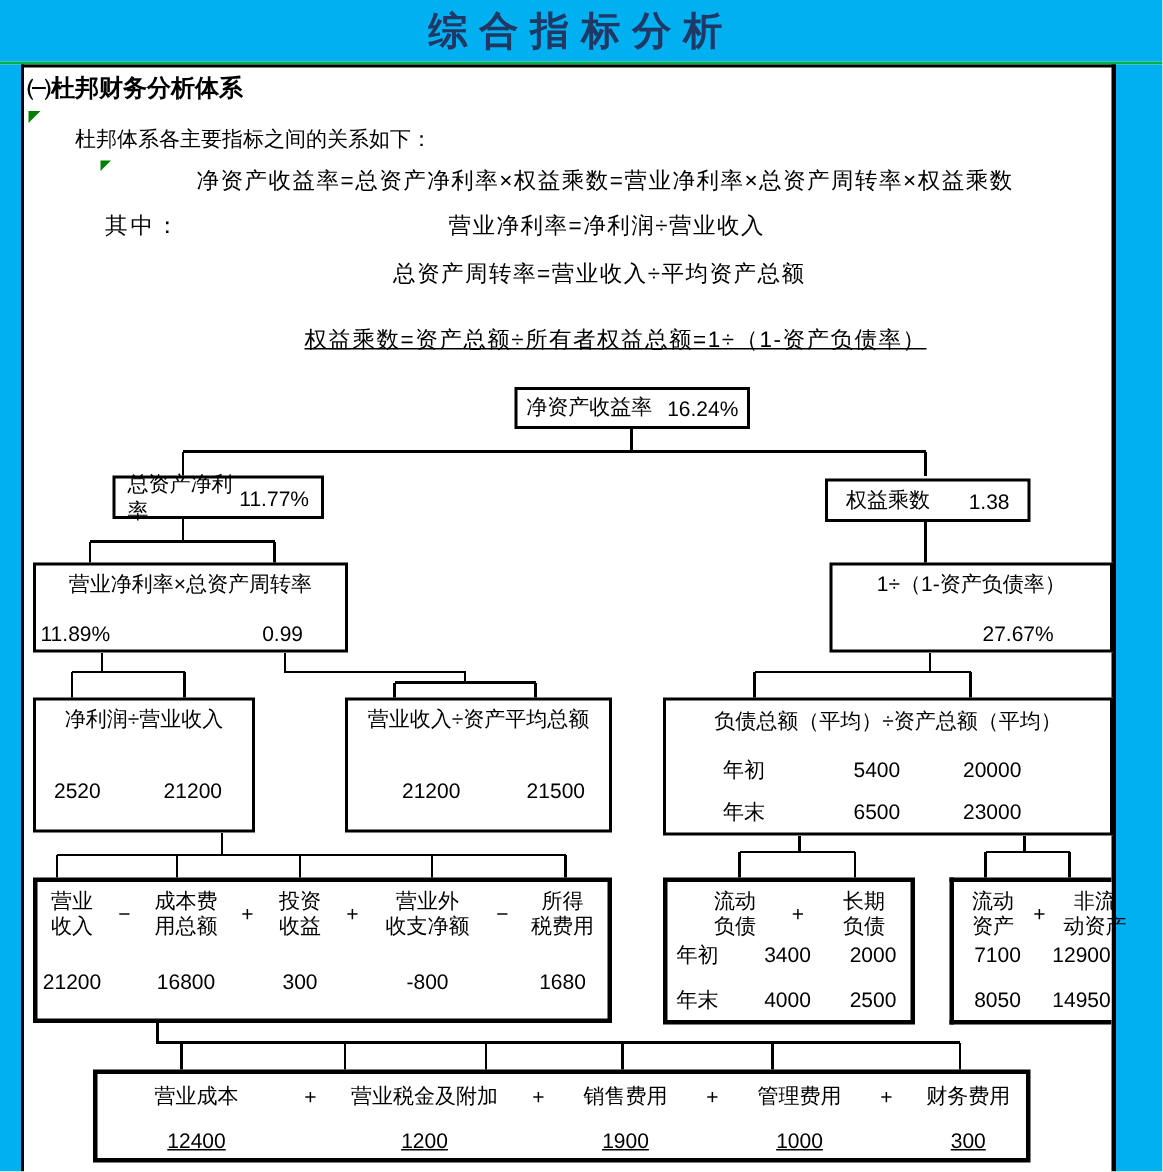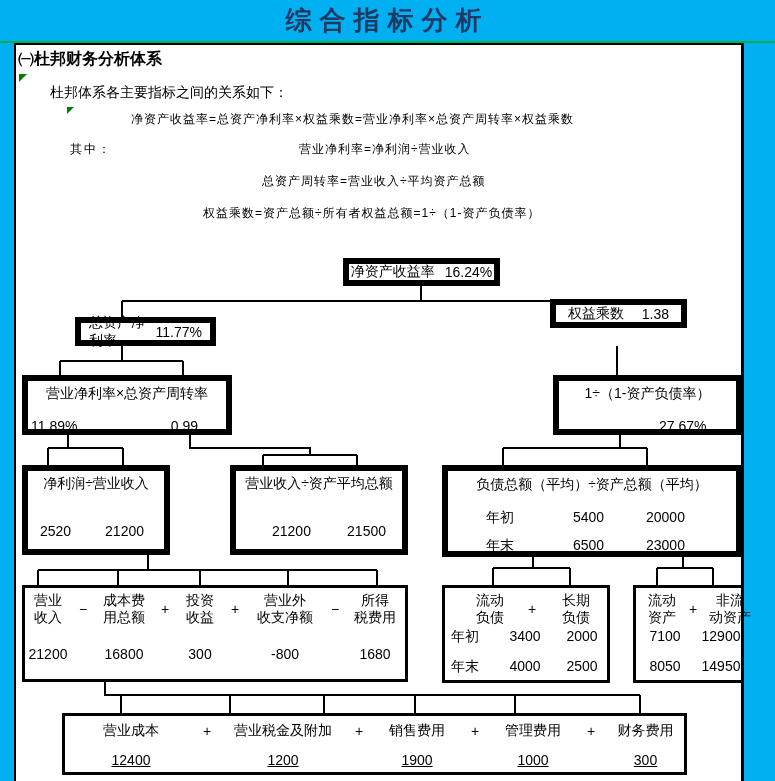--- a/index.html
+++ b/index.html
@@ -14,33 +14,33 @@
   .green-line{position:absolute;left:0;top:41px;width:775px;height:2px;background:#00B050;}
   
   .cyan-left{position:absolute;left:0;top:43px;width:14px;height:738px;background:#00B0F0;}
   .cyan-right{position:absolute;left:744px;top:43px;width:31px;height:738px;background:#00B0F0;}
   .frame-top{position:absolute;left:14px;top:43px;width:730px;height:2px;background:#000;}
   .frame-left{position:absolute;left:14px;top:43px;width:2px;height:738px;background:#000;}
   .frame-right{position:absolute;left:741px;top:43px;width:3px;height:738px;background:#000;}
   
   .h1{position:absolute;left:18px;top:49px;font-size:16px;font-weight:bold;}
   .sub{position:absolute;left:50px;top:84px;font-size:14px;}
-  .f{position:absolute;font-size:12px;letter-spacing:1px;white-space:nowrap;}
+  .f{position:absolute;font-size:15px;letter-spacing:1px;white-space:nowrap;}
   .f.main{left:131px;top:111px;}
   .f.among{left:70px;top:141px;letter-spacing:2px;}
   .f.margin{left:299px;top:141px;}
   .f.turn{left:262px;top:173px;}
-  .f.mult{left:203px;top:205px;}
+  .f.mult{left:203px;top:217px;text-decoration:underline;}
   .tri{position:absolute;width:0;height:0;border-top:8px solid #008000;border-right:8px solid transparent;}
   .tri.t1{left:19px;top:74px;}
   .tri.t2{left:67px;top:107px;border-top-width:7px;border-right-width:7px;}
   
   svg.lines{position:absolute;left:0;top:0;}
   
-  .box{position:absolute;background:#fff;border:6px solid #000000;box-sizing:border-box;font-size:14px;}
+  .box{position:absolute;background:#fff;border:2px solid #000000;box-sizing:border-box;font-size:14px;}
   .box.thick{border-width:3px;}
   .cbox{display:flex;align-items:center;justify-content:center;gap:10px;}
   .sbox{display:flex;align-items:center;justify-content:space-between;}
   .btitle{position:absolute;left:0;right:0;top:4px;text-align:center;white-space:nowrap;}
   .row{position:absolute;left:0;right:0;}
   .pre{white-space:pre-line;text-align:center;line-height:17px;}
   .op{display:flex;align-items:center;justify-content:center;}
   .cell{text-align:center;}
   
   .b3l-vals{top:37px;display:flex;justify-content:space-between;padding:0 28px 0 3px;}
@@ -101,21 +101,21 @@
 
 <div class="box cbox" style="left:343px;top:258px;width:157px;height:28px;">
   <span>净资产收益率</span>
   <span>16.24%</span>
 </div>
 
 <div class="box sbox" style="left:62px;top:317px;width:141px;height:29px;padding:0 8px;margin-left:13px;">
   <span>总资产净利率</span>
   <span>11.77%</span>
 </div>
-<div class="box sbox" style="left:550px;top:299px;width:137px;height:29px;padding:0 12px;text-align:center;">
+<div class="box sbox" style="left:550px;top:319px;width:137px;height:29px;padding:0 12px;text-align:center;">
   <span>权益乘数</span>
   <span>1.38</span>
 </div>
 
 <div class="box" style="left:22px;top:375px;width:210px;height:60px;">
   <div class="btitle">营业净利率×总资产周转率</div>
   <div class="row b3l-vals">
     <span>11.89%</span>
     <span>0.99</span>
   </div>

